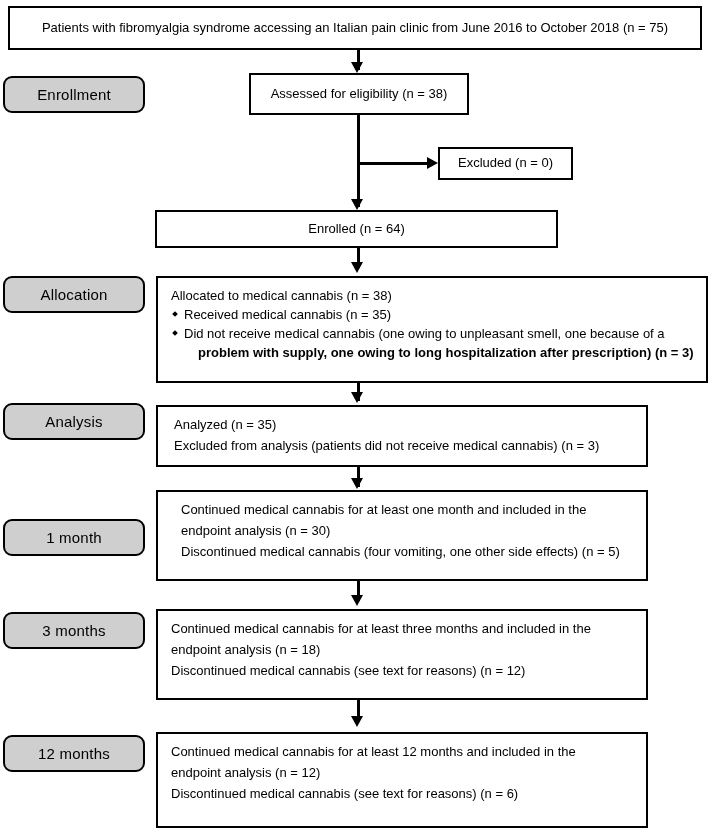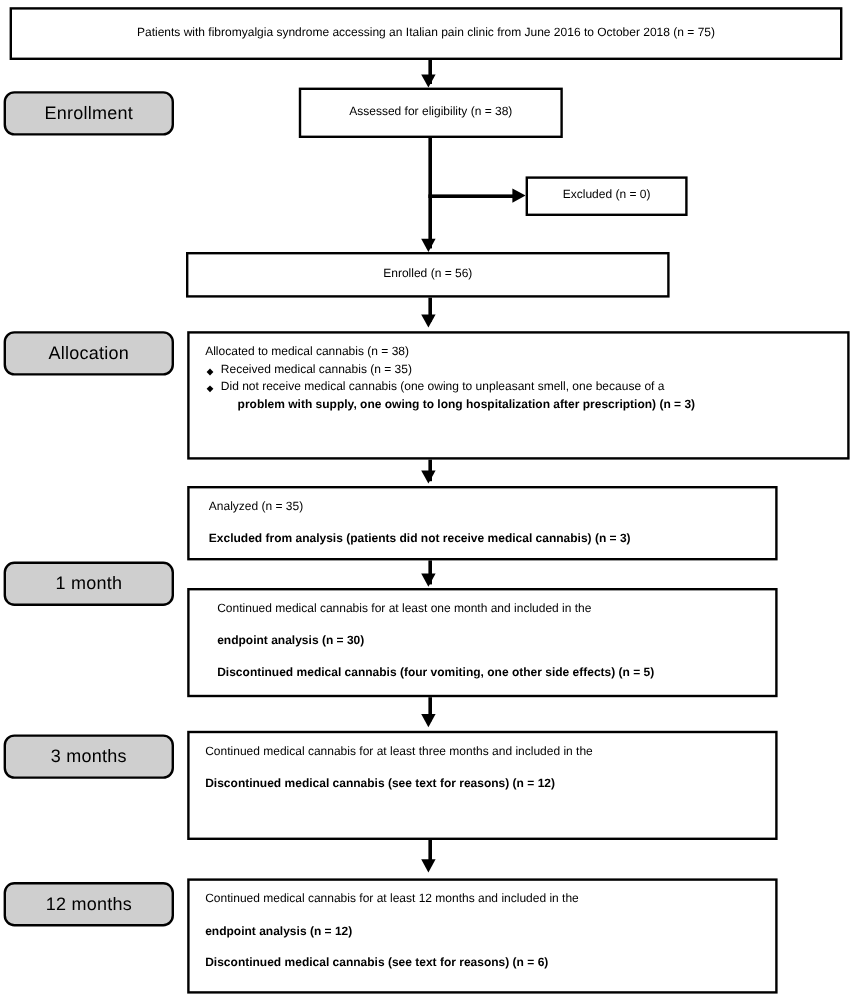--- a/index.html
+++ b/index.html
@@ -16,21 +16,21 @@
     width: 710px;
     height: 833px;
     background: #ffffff;
     overflow: hidden;
   }
   .box {
     position: absolute;
     box-sizing: border-box;
     border: 2.5px solid #000000;
     background: #ffffff;
-    font-size: 10px;
+    font-size: 13px;
     line-height: 1.45;
     color: #000;
   }
   .box.center {
     display: flex;
     align-items: center;
     justify-content: center;
     text-align: center;
   }
   .box.left {
@@ -71,21 +71,21 @@
   }
   .arrow-right {
     position: absolute;
     width: 0;
     height: 0;
     border-top: 6.5px solid transparent;
     border-bottom: 6.5px solid transparent;
     border-left: 11px solid #000000;
   }
   .para { margin: 0; }
-  .para + .para { margin-top: 12px; font-weight: bold; }
+  .para + .para { margin-top: 2px; }
   .gap { margin-top: 15px; }
   .bul {
     position: relative;
     padding-left: 13px;
     margin: 0;
   }
   .bul .dia {
     position: absolute;
     left: 2px;
     top: 6px;
@@ -120,21 +120,21 @@
   <div class="arrow-down" style="left:351px; top:199px;"></div>
 
   <div class="hline" style="left:357px; top:162px; width:72px;"></div>
   <div class="arrow-right" style="left:427px; top:157px;"></div>
 
   <div class="box center" style="left:438px; top:147px; width:135px; height:33px;">
     <span>Excluded (n = 0)</span>
   </div>
 
   <div class="box center" style="left:155px; top:210px; width:403px; height:38px;">
-    <span>Enrolled (n = 56)</span>
+    <span>Enrolled (n = 64)</span>
   </div>
 
   <div class="vline" style="left:357px; top:248px; height:20px;"></div>
   <div class="arrow-down" style="left:351px; top:262px;"></div>
 
   <div class="pill" style="left:3px; top:276px; width:142px; height:37px;">
     <span>Allocation</span>
   </div>
 
   <div class="box left" style="left:156px; top:276px; width:552px; height:107px;">
@@ -146,48 +146,52 @@
     <p class="bul">
       <span class="dia"></span>
       <span>Did not receive medical cannabis (one owing to unpleasant smell, one because of a</span>
     </p>
     <p class="para indent">problem with supply, one owing to long hospitalization after prescription) (n = 3)</p>
   </div>
 
   <div class="vline" style="left:357px; top:383px; height:18px;"></div>
   <div class="arrow-down" style="left:351px; top:392px;"></div>
 
+  <div class="pill" style="left:3px; top:403px; width:142px; height:37px;">
+    <span>Analysis</span>
+  </div>
 
   <div class="box left" style="left:156px; top:405px; width:492px; height:62px;padding-left:16px;">
     <p class="para">Analyzed (n = 35)</p>
     <p class="para">Excluded from analysis (patients did not receive medical cannabis) (n = 3)</p>
   </div>
 
   <div class="vline" style="left:357px; top:467px; height:20px;"></div>
   <div class="arrow-down" style="left:351px; top:478px;"></div>
 
-  <div class="pill" style="left:3px; top:468px; width:142px; height:37px;">
+  <div class="pill" style="left:3px; top:519px; width:142px; height:37px;">
     <span>1 month</span>
   </div>
 
   <div class="box left" style="left:156px; top:490px; width:492px; height:91px;padding-left:23px;">
     <p class="para">Continued medical cannabis for at least one month and included in the</p>
     <p class="para">endpoint analysis (n = 30)</p>
     <p class="para gap">Discontinued medical cannabis (four vomiting, one other side effects) (n = 5)</p>
   </div>
 
   <div class="vline" style="left:357px; top:581px; height:20px;"></div>
   <div class="arrow-down" style="left:351px; top:595px;"></div>
 
   <div class="pill" style="left:3px; top:612px; width:142px; height:37px;">
     <span>3 months</span>
   </div>
 
   <div class="box left" style="left:156px; top:609px; width:492px; height:91px;">
     <p class="para">Continued medical cannabis for at least three months and included in the</p>
+    <p class="para">endpoint analysis (n = 18)</p>
     <p class="para gap">Discontinued medical cannabis (see text for reasons) (n = 12)</p>
   </div>
 
   <div class="vline" style="left:357px; top:700px; height:20px;"></div>
   <div class="arrow-down" style="left:351px; top:716px;"></div>
 
   <div class="pill" style="left:3px; top:735px; width:142px; height:37px;">
     <span>12 months</span>
   </div>
 

